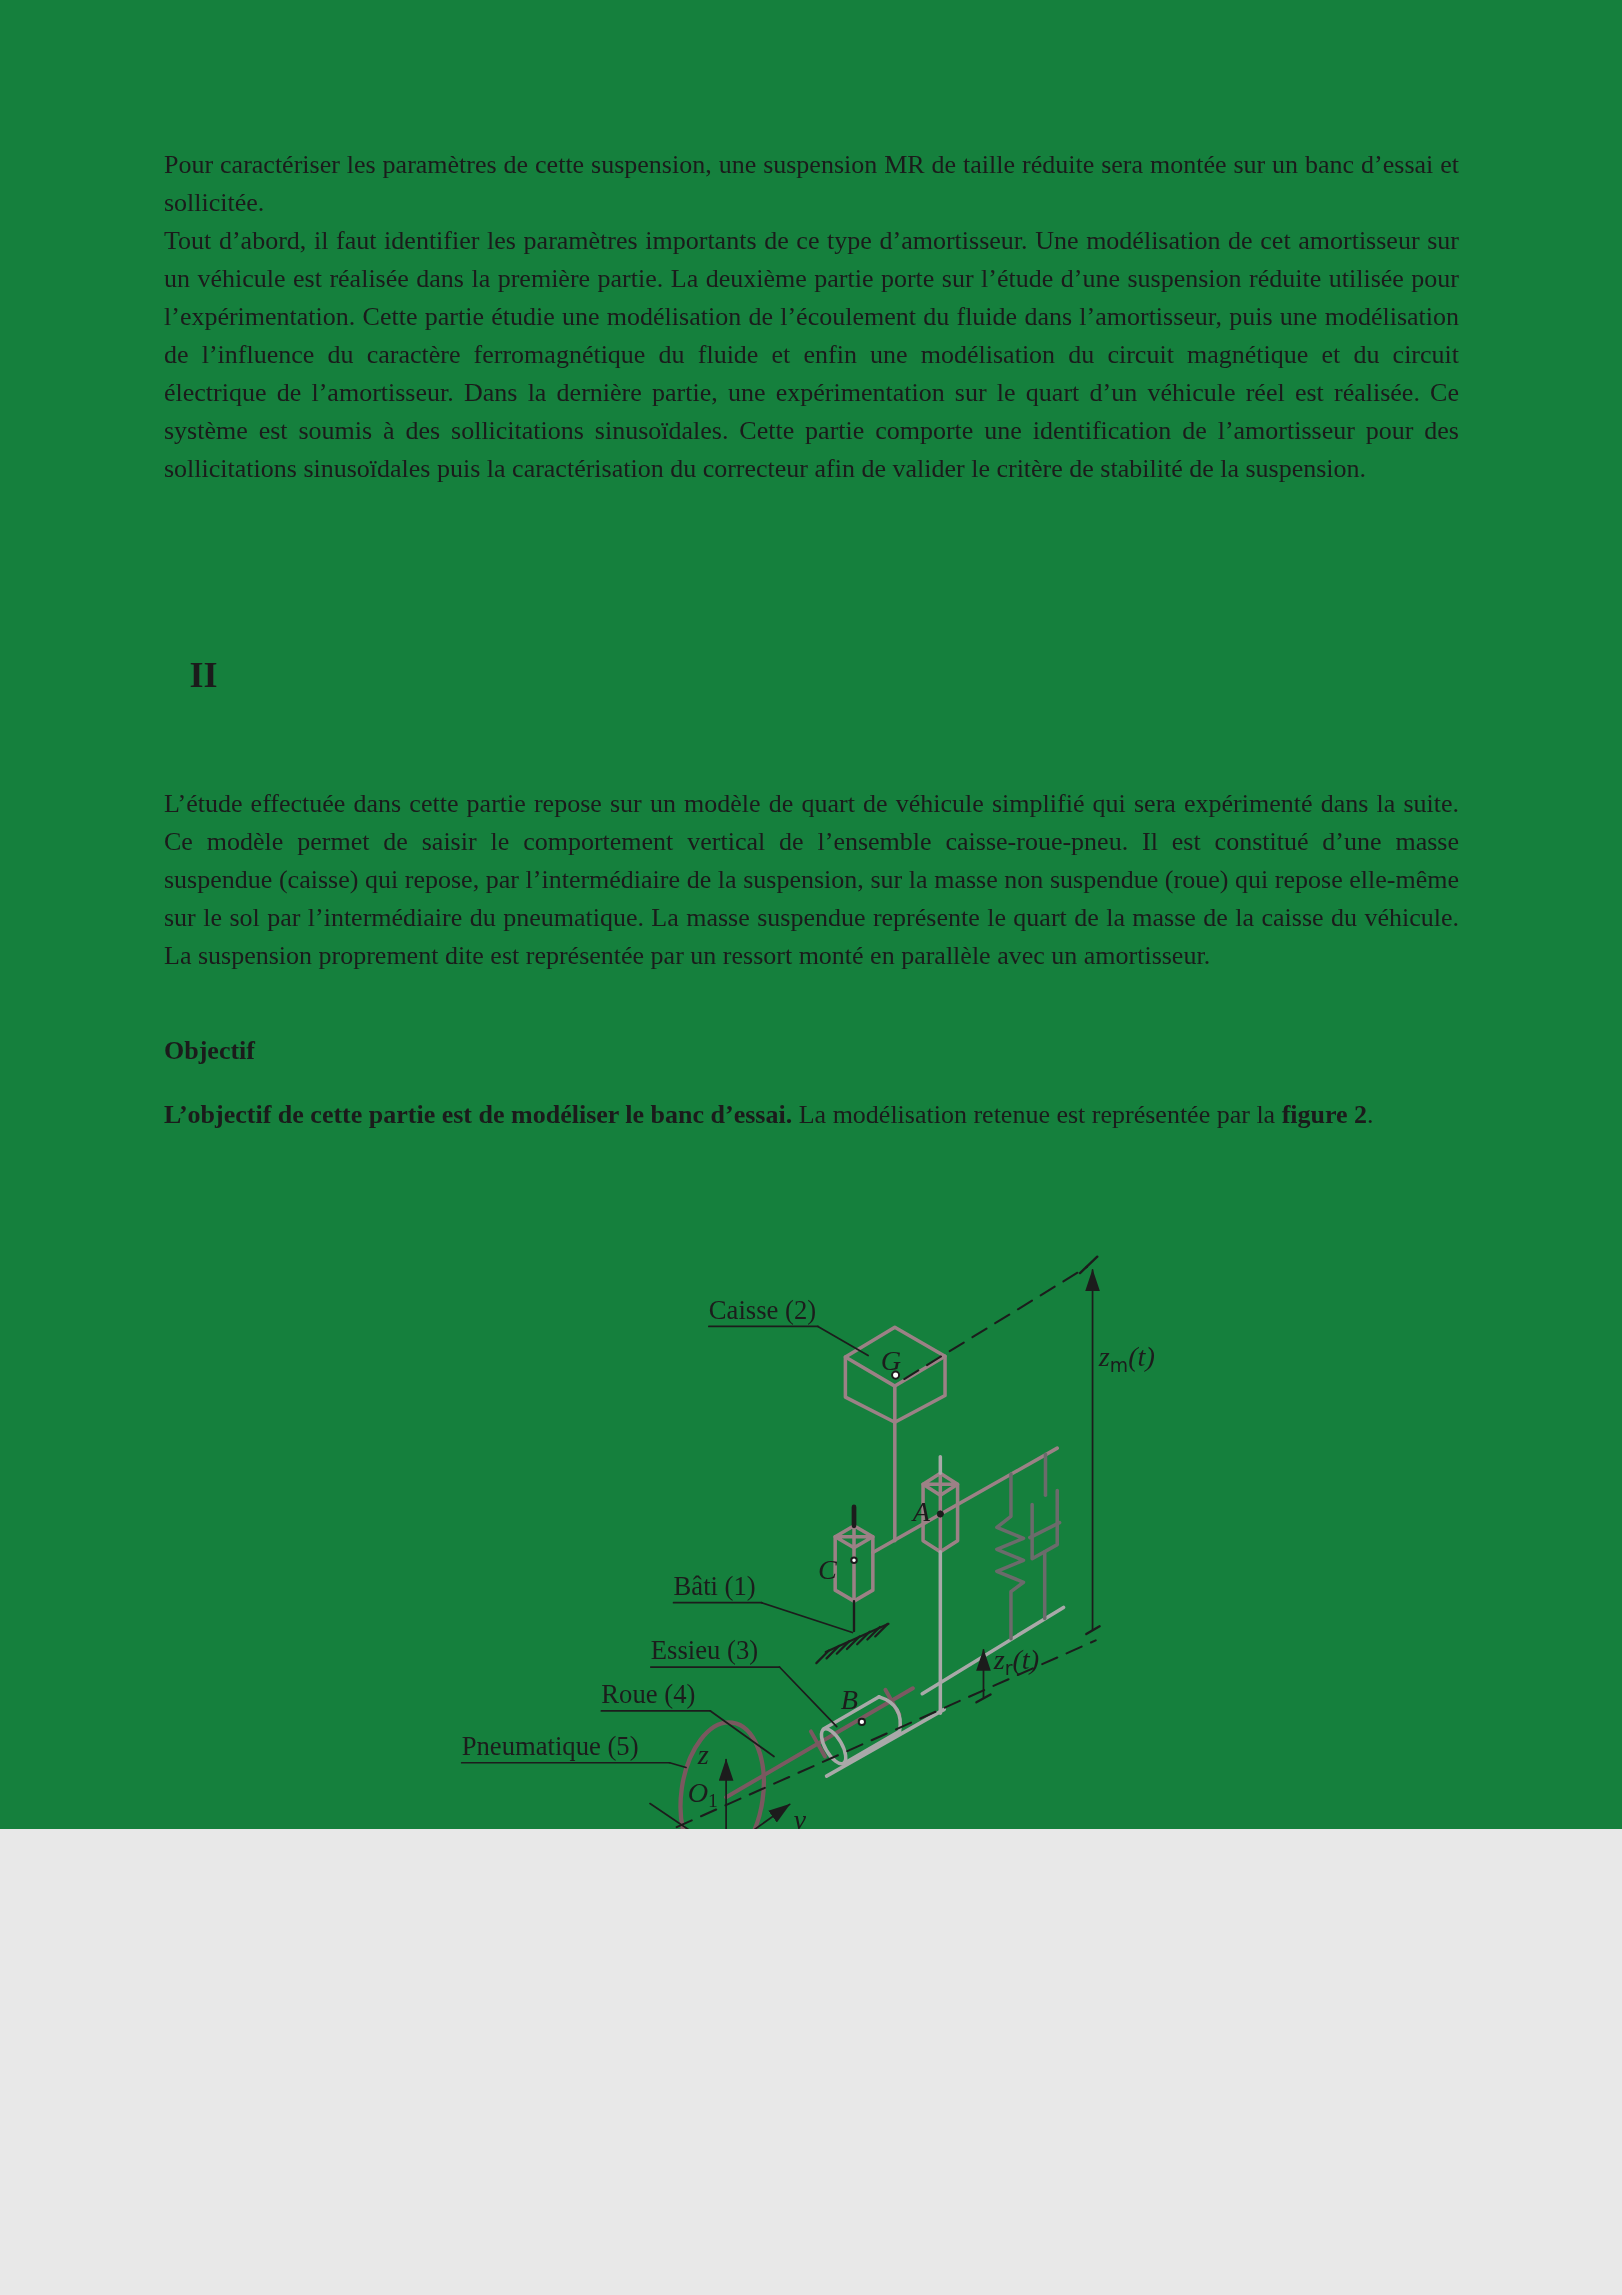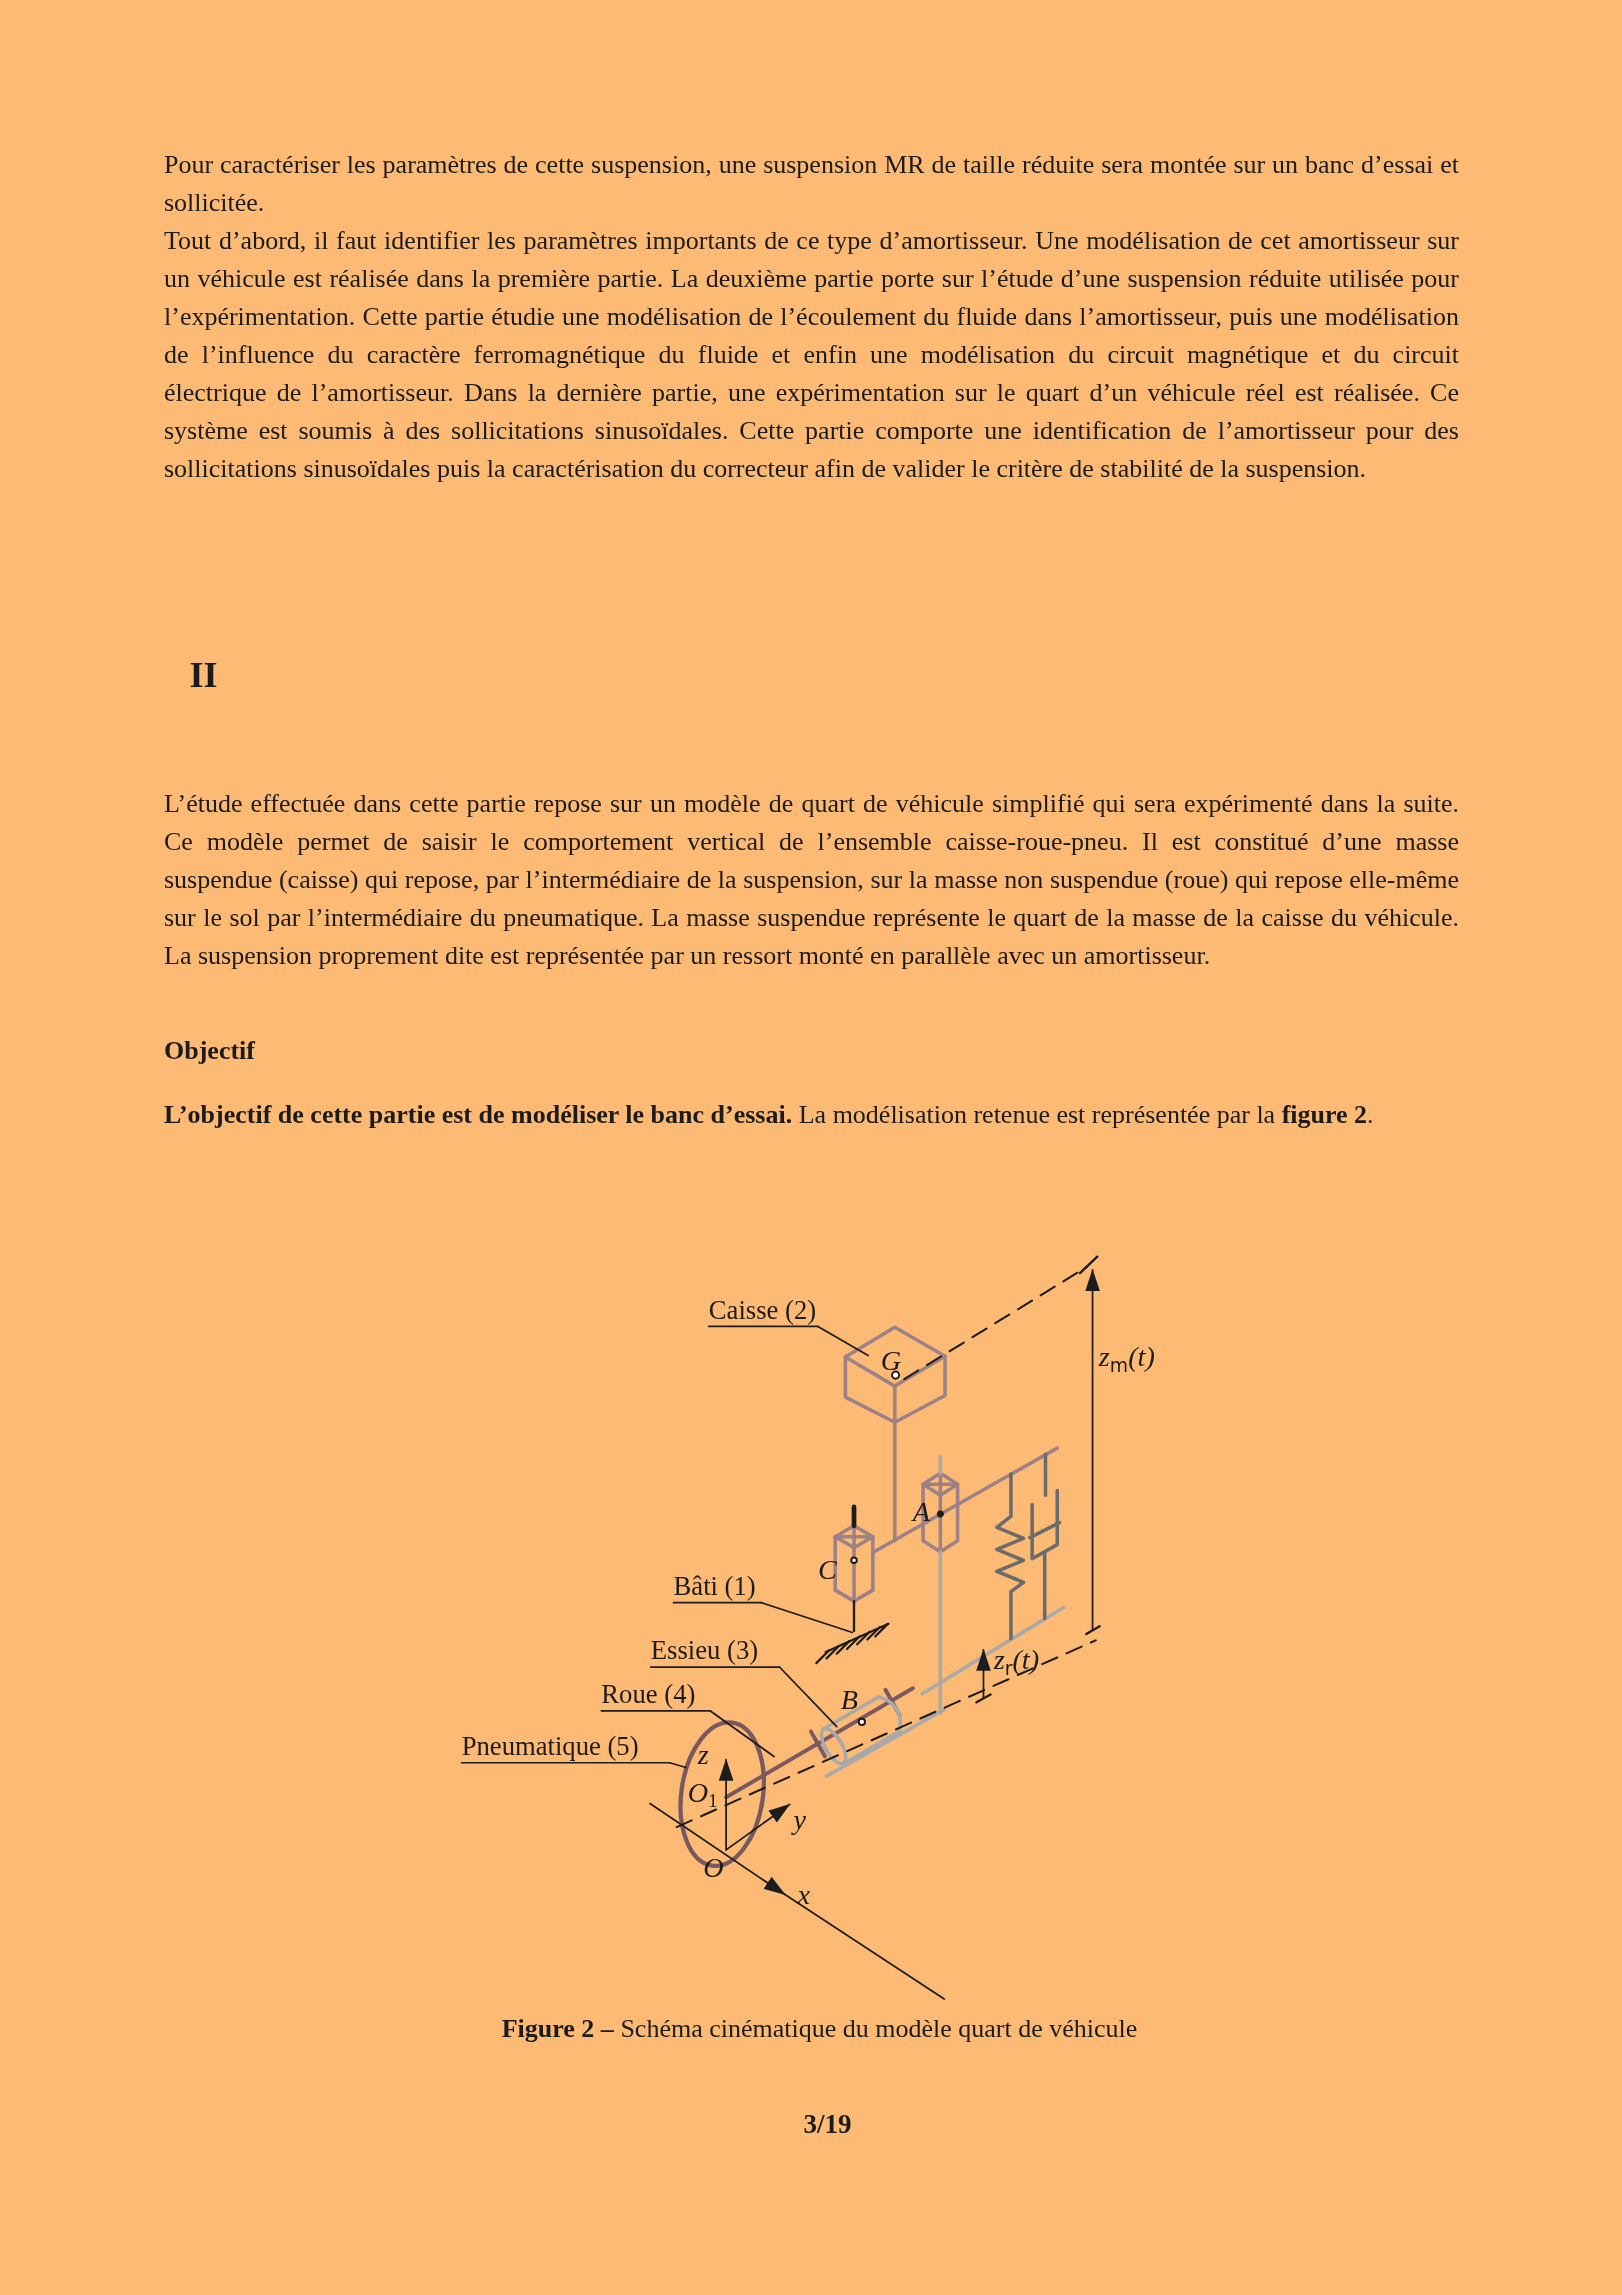--- a/index.html
+++ b/index.html
@@ -1,16 +1,16 @@
 <!DOCTYPE html>
 <html style="font-size:12.6px"><head>
 <meta charset="utf-8">
 <style>
   html,body{margin:0;padding:0;background:#e8e8e8;}
-  .page{position:relative;width:1623px;height:2295px;background:#fdba74;overflow:hidden;
+  .page{position:relative;width:1623px;height:1829px;background:#15803d;overflow:hidden;
         font-family:"Liberation Serif", serif;color:#1b1b1b;}
   .textblock{position:absolute;left:164px;width:1295px;font-size:26px;line-height:38px;
              text-align:justify;}
   .textblock p{margin:0;}
   b,.bold{font-weight:bold;}
   .heading{position:absolute;left:164px;top:654px;width:1335px;font-size:36px;font-weight:bold;
            display:flex;align-items:baseline;}
   .heading .secnum{display:inline-block;width:79px;text-align:center;}
   .objective{position:absolute;left:164px;top:1032px;width:1295px;font-size:26px;line-height:38px;
              text-align:justify;}

